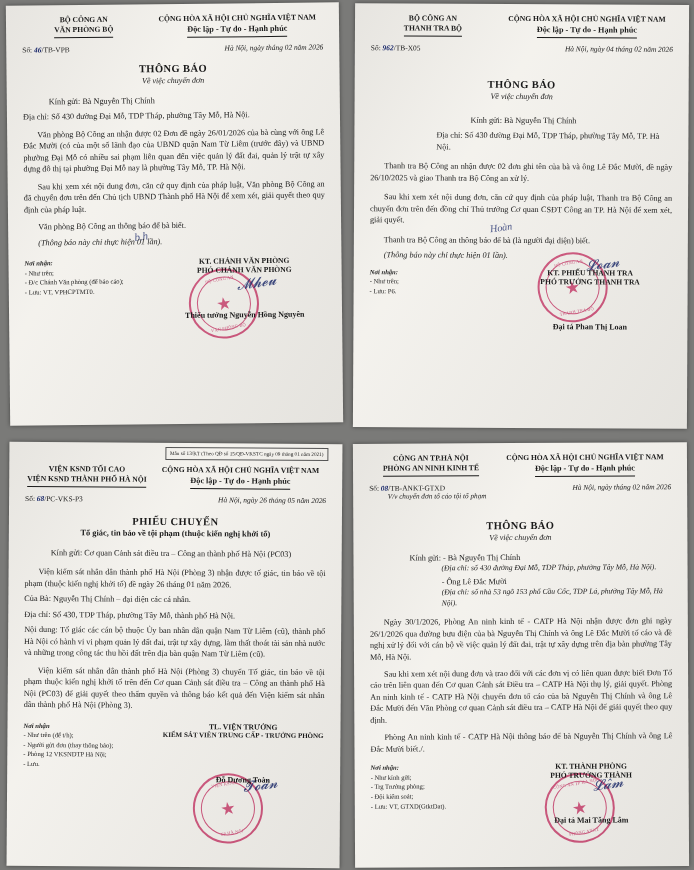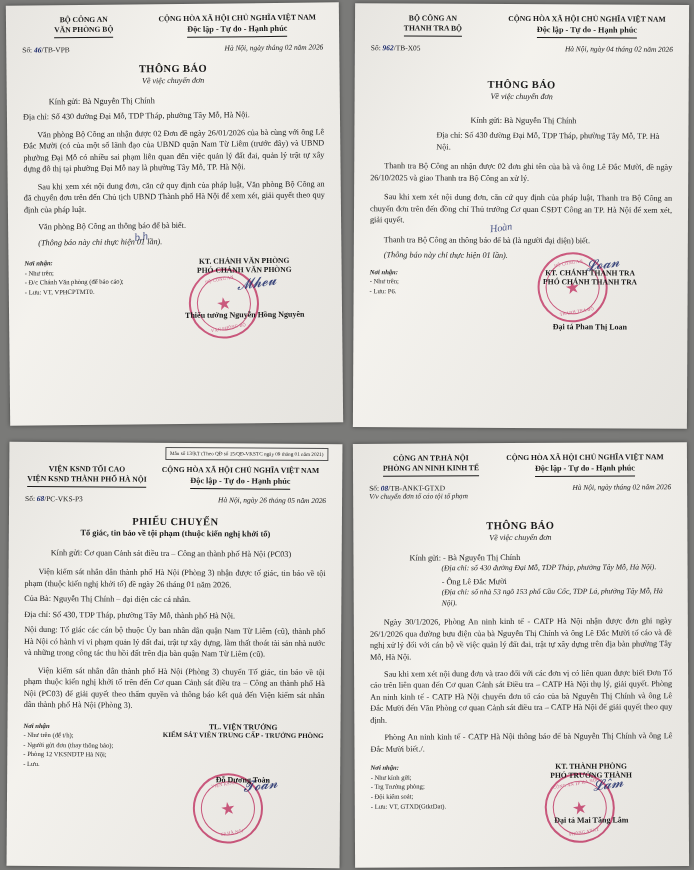--- a/index.html
+++ b/index.html
@@ -43,21 +43,21 @@
     align-items: flex-start;
     gap: 6px;
   }
   .hdr-l { width: 41%; text-align: center; }
   .hdr-r { width: 57%; text-align: center; }
   .t-b { font-weight: bold; }
   .u { display: inline-block; border-bottom: 1px solid #1a1a1a; padding-bottom: 1px; }
   .f7 { font-size: 7.2px; line-height: 1.35; }
   .f75 { font-size: 7.6px; line-height: 1.38; }
   .f8 { font-size: 8.2px; line-height: 1.4; }
-  .center { text-align: left; }
+  .center { text-align: center; }
   .just { text-align: justify; }
   .ital { font-style: italic; }
   .mt2 { margin-top: 2px; }
   .mt4 { margin-top: 4px; }
   .mt6 { margin-top: 6px; }
   .mt8 { margin-top: 8px; }
   .mt10 { margin-top: 10px; }
   .mt14 { margin-top: 14px; }
   .indent { text-indent: 14px; }
   .daterow { display: flex; justify-content: space-between; font-size: 7.4px; margin-top: 6px; }
@@ -205,22 +205,22 @@
       <div class="f8 just mt8 indent">Thanh tra Bộ Công an thông báo để bà (là người đại diện) biết.</div>
       <div class="f8 ital mt4 indent">(Thông báo này chỉ thực hiện 01 lần).</div>
 
       <div class="sig" style="margin-top:6px;">
         <div class="sig-l">
           <div class="ital t-b">Nơi nhận:</div>
           <div>- Như trên;</div>
           <div>- Lưu: P6.</div>
         </div>
         <div class="sig-r">
-          <div class="b">KT. CHÁNH THANH TRA</div>
-          <div class="b">PHÓ CHÁNH THANH TRA</div>
+          <div class="b">KT. PHIẾU THANH TRA</div>
+          <div class="b">PHÓ TRƯỞNG THANH TRA</div>
           <div class="sig-name">Đại tá Phan Thị Loan</div>
         </div>
       </div>
     </div>
 
     <div class="stamp" style="left:184px; top:248px;">
       <div class="txt-top">BỘ CÔNG AN</div>
       <div class="inner-ring">
           <span class="star">★</span>
         </div>

